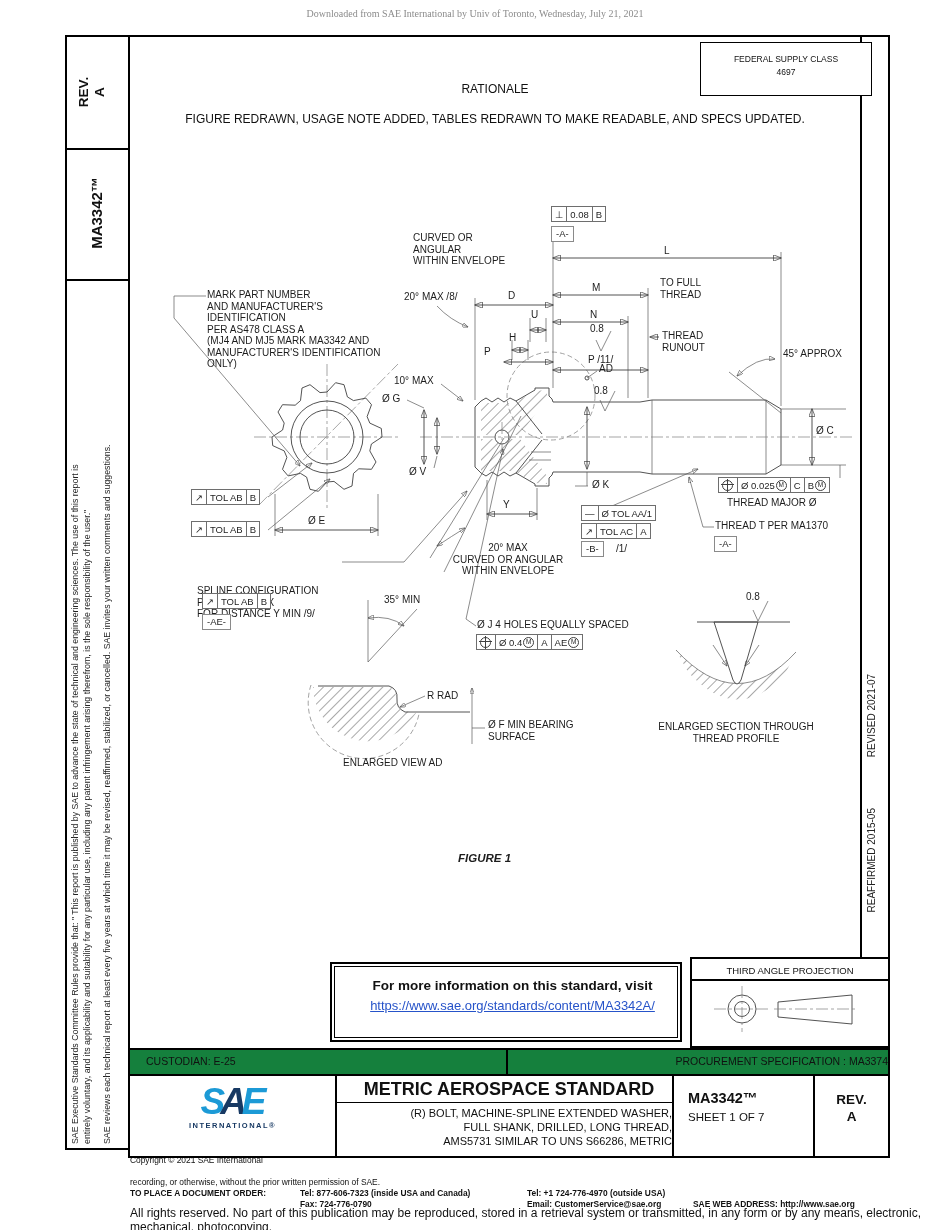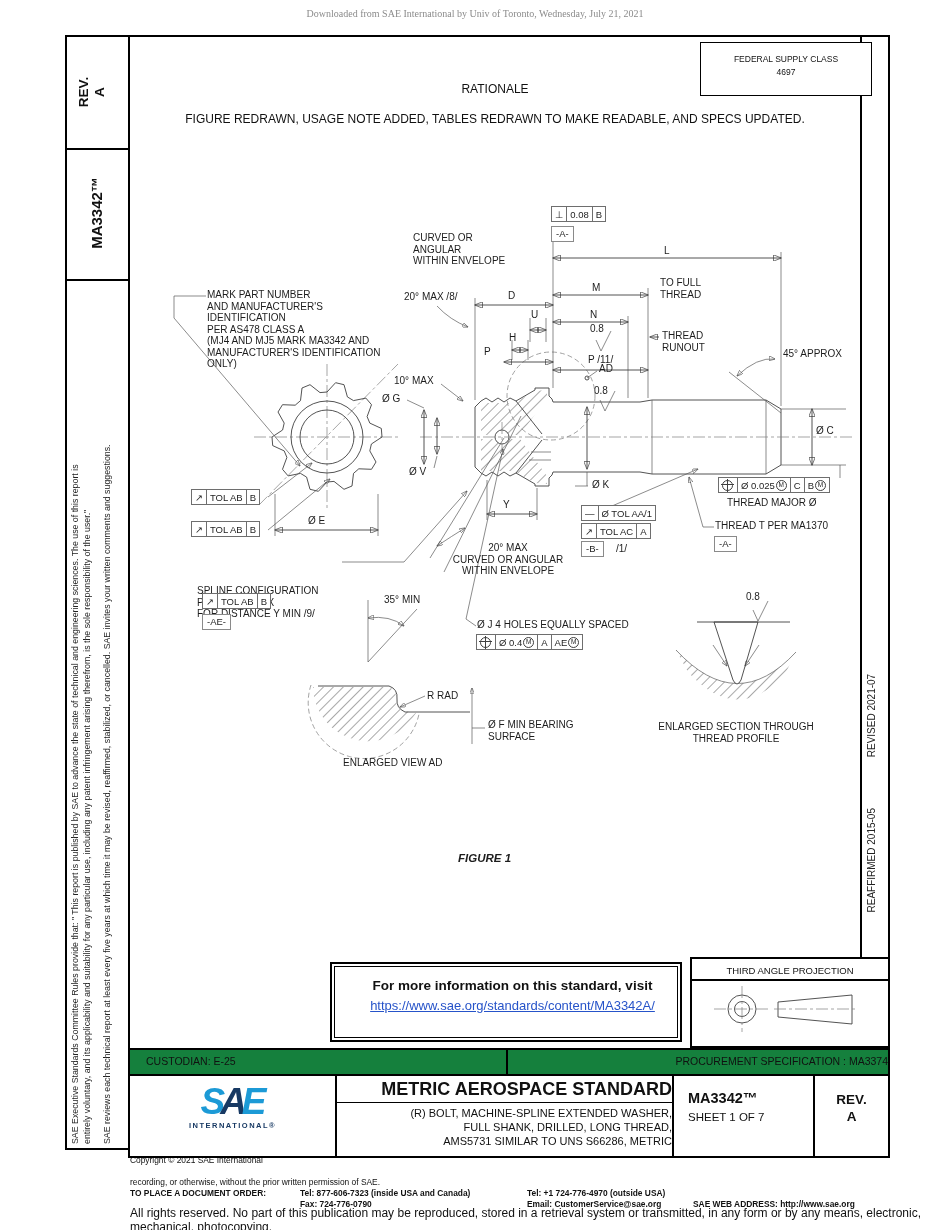--- a/index.html
+++ b/index.html
@@ -346,21 +346,21 @@
   <div style="width:378px;border-right:2px solid #000;font-size:10.5px;padding:5px 0 0 16px;box-sizing:border-box;">CUSTODIAN: E-25</div>
   <div style="flex:1;text-align:right;font-size:10.5px;padding-top:5px;">PROCUREMENT SPECIFICATION : MA3374</div>
 </div>
 
 <div class="abs" style="left:128px;top:1074px;width:762px;height:84px;border:2px solid #000;background:#fff;box-sizing:border-box;display:flex;z-index:8;">
   <div style="width:207px;border-right:2px solid #000;box-sizing:border-box;text-align:center;padding-top:8px;">
     <div class="logo-word"><span class="c-lb">S</span><span class="c-nv" style="margin:0 -3px;">A</span><span class="c-lb">E</span></div>
     <div class="c-nv" style="font-size:7.5px;font-weight:bold;letter-spacing:1.5px;margin-top:1px;">INTERNATIONAL®</div>
   </div>
   <div style="width:337px;border-right:2px solid #000;box-sizing:border-box;">
-    <div style="font-weight:bold;font-size:18px;text-align:right;padding:3px 0 2px 9px;border-bottom:1.5px solid #000;">METRIC AEROSPACE STANDARD</div>
+    <div style="font-weight:bold;font-size:18px;text-align:center;padding:3px 0 2px 9px;border-bottom:1.5px solid #000;">METRIC AEROSPACE STANDARD</div>
     <div style="text-align:right;font-size:11px;line-height:14px;padding-top:3px;">
       <div>(R) BOLT, MACHINE-SPLINE EXTENDED WASHER,</div>
       <div>FULL SHANK, DRILLED, LONG THREAD,</div>
       <div>AMS5731 SIMILAR TO UNS S66286, METRIC</div>
     </div>
   </div>
   <div style="width:141px;border-right:2px solid #000;box-sizing:border-box;padding:14px 0 0 14px;">
     <div style="font-weight:bold;font-size:14.5px;">MA3342™</div>
     <div style="font-size:11.5px;margin-top:5px;">SHEET 1 OF 7</div>
   </div>

